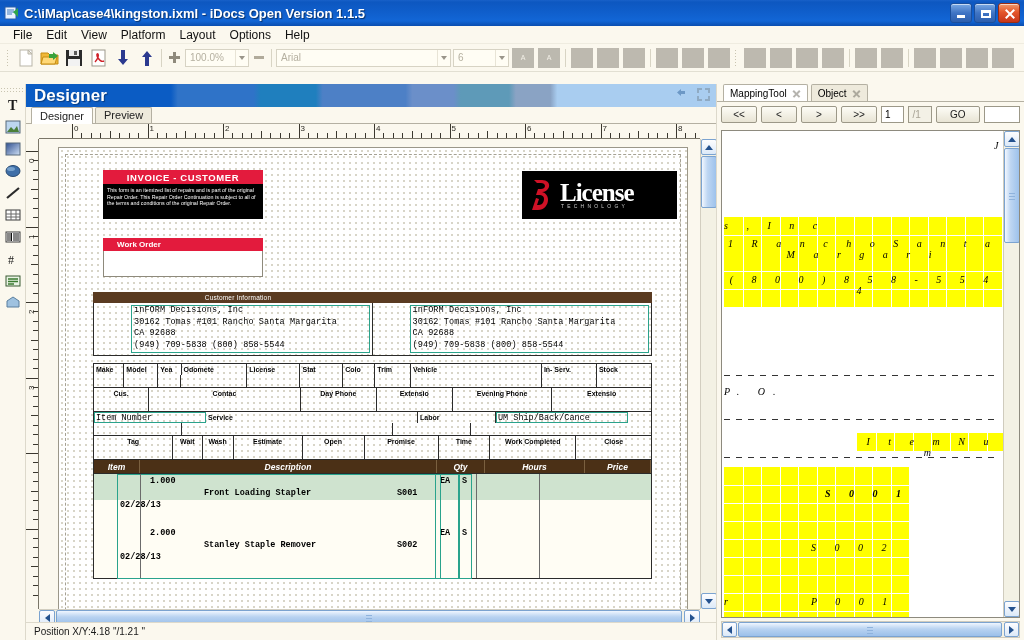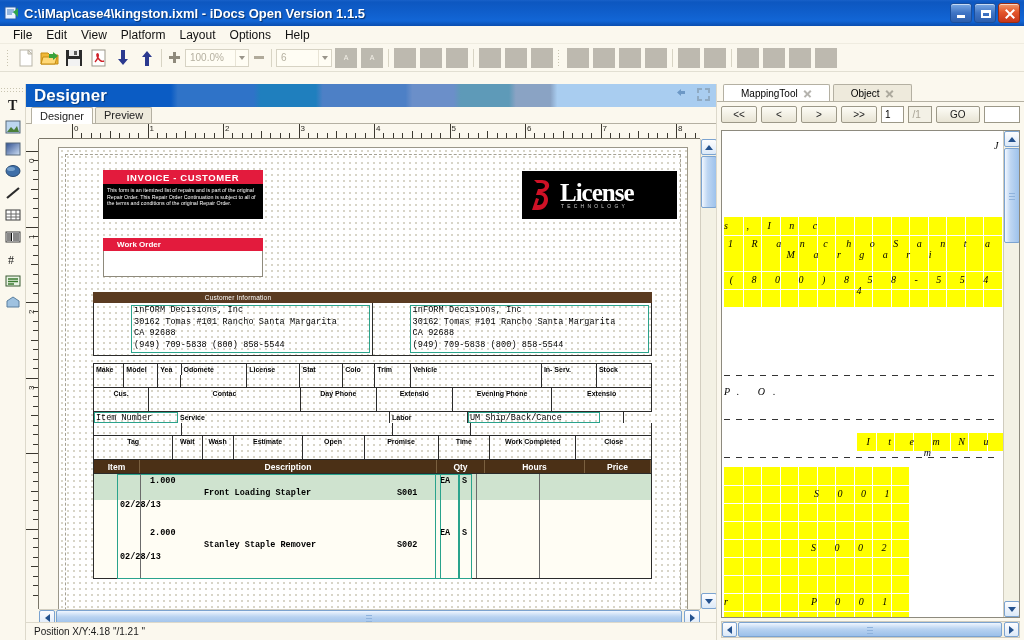--- a/index.html
+++ b/index.html
@@ -168,21 +168,21 @@
 
   .vtable { left:34px; top:215px; width:559px; font-size:7px; font-weight:bold; }
   .trow { display:flex; border-left:1px solid #2b2b2b; border-top:1px solid #2b2b2b; }
   .tcell { border-right:1px solid #2b2b2b; height:11px; display:flex; align-items:center;
     padding-left:2px; overflow:hidden; white-space:nowrap; }
   .tcell.c { justify-content:center; padding-left:0; }
   .tfill { border-right:1px solid #2b2b2b; height:12px; }
   .trow2 { display:flex; border-left:1px solid #2b2b2b; }
 
   .items-head { display:flex; background:#4b3016; color:#fff; font-size:8.5px; height:15px;
-    border:1px solid #2b2b2b; }
+    border:1px solid #2b2b2b;font-style:italic; }
   .ih { display:flex; align-items:center; justify-content:center; border-right:1px solid #7a6040; }
   .items-body { border:1px solid #2b2b2b; border-top:none; height:105px; position:relative;
     background:#fffdf4; font-family:"Liberation Mono", monospace; font-size:8.5px; }
   .item-hl { position:absolute; left:0; right:0; height:26px; background:#cfe3cf; }
 
   
   .sb-v { position:absolute; right:0; top:15px; bottom:31px; width:16px;
     background:#f3f1e4; border-left:1px solid #d2cec0; }
   .sb-h { position:absolute; left:13px; right:16px; bottom:15px; height:16px;
     background:#f3f1e4; border-top:1px solid #d2cec0; }
@@ -205,21 +205,21 @@
 
   .statusbar { position:absolute; left:26px; right:308px; bottom:0; height:18px;
     background:#fbf8ee; border-top:1px solid #ddd9cb; display:flex; align-items:center; }
   .status-text { font-size:10px; padding-left:8px; color:#1a1a1a; }
 
   
   .rpanel { position:absolute; right:0; top:84px; width:308px; bottom:0;
     background:#fbf8ee; border-left:1px solid #ddd9cb; }
   .rtabs { height:18px; display:flex; align-items:flex-end; padding-left:6px;
     border-bottom:1px solid #b4b0a2; }
-  .rtab { height:17px; display:flex; align-items:center; gap:5px; padding:0 17px;
+  .rtab { height:17px; display:flex; align-items:center; gap:5px; padding:0 6px;
     border:1px solid #b4b0a2; border-bottom:none; background:#eeeadc; font-size:10px;
     margin-right:3px; border-radius:2px 2px 0 0; }
   .rtab.active { background:#fff; }
   .xicon { width:9px; height:9px; position:relative; opacity:.5; }
   .xicon i { position:absolute; left:0; top:4px; width:9px; height:1.6px; background:#6d6a60; }
   .xicon i.a { transform:rotate(45deg);} .xicon i.b{ transform:rotate(-45deg);}
   .navbar { height:22px; display:flex; align-items:center; gap:4px; padding:2px 4px 0; }
   .navbtn { height:17px; min-width:36px; padding:0 4px; font-size:10px; color:#222;
     display:flex; align-items:center; justify-content:center;
     background:linear-gradient(to bottom,#fdfcf6,#e8e4d4); border:1px solid #9c9888;
@@ -322,20 +322,24 @@
         </svg>
     </span>
     <span class="tb-sep"></span>
     <span class="plus"></span>
     <span class="combo combo-zoom">
       <span class="cv">100.0%</span>
       <span class="arw"></span>
     </span>
     <span class="minus"></span>
     <span class="tb-sep"></span>
+    <span class="combo combo-font">
+      <span class="cv">Arial</span>
+      <span class="arw"></span>
+    </span>
     <span class="combo combo-size">
       <span class="cv">6</span>
       <span class="arw"></span>
     </span>
     <span class="gbtn">
         <span class="gico">A</span>
       </span>
     <span class="gbtn">
         <span class="gico">A</span>
       </span>
@@ -665,21 +669,21 @@
             <div class="trow2" id="contactFill">
                 <div class="tfill" style="width: 58px;"></div>
                 <div class="tfill" style="width: 160px;"></div>
                 <div class="tfill" style="width: 80px;"></div>
                 <div class="tfill" style="width: 80px;"></div>
                 <div class="tfill" style="width: 105px;"></div>
                 <div class="tfill" style="width: 105px;"></div>
               </div>
 
             <div class="trow">
-              <div class="tcell" style="width:84px; position:relative; font-family:'Liberation Mono',monospace; font-weight:normal; font-size:8.5px; border-right:none;">Item Number<div class="sel-box" style="inset: 0px;"></div></div>
+              <div class="tcell" style="width:112px; position:relative; font-family:'Liberation Mono',monospace; font-weight:normal; font-size:8.5px; border-right:none;">Item Number<div class="sel-box" style="inset: 0px;"></div></div>
               <div class="tcell" style="width:212px;">Service</div>
               <div class="tcell" style="width:78px;">Labor</div>
               <div class="tcell" style="width:156px; font-family:'Liberation Mono',monospace; font-weight:normal; font-size:8.5px; position:relative;">UM Ship/Back/Cance<div class="sel-box" style="left: 0px; top: 0px; width: 132px; bottom: 0px;"></div></div>
             </div>
             <div class="trow2" id="serviceFill">
                 <div class="tfill" style="width: 88px;"></div>
                 <div class="tfill" style="width: 212px;"></div>
                 <div class="tfill" style="width: 78px;"></div>
                 <div class="tfill" style="width: 181px;"></div>
               </div>
@@ -858,21 +862,21 @@
           <div class="gridline-v" style="left: 150px; top: 336px; height: 162px;"></div>
           <div class="gridline-v" style="left: 168.5px; top: 336px; height: 162px;"></div>
           <div class="gridline-h" style="top: 354px; left: 2px; width: 185px;"></div>
           <div class="gridline-h" style="top: 372px; left: 2px; width: 185px;"></div>
           <div class="gridline-h" style="top: 390px; left: 2px; width: 185px;"></div>
           <div class="gridline-h" style="top: 408px; left: 2px; width: 185px;"></div>
           <div class="gridline-h" style="top: 426px; left: 2px; width: 185px;"></div>
           <div class="gridline-h" style="top: 444px; left: 2px; width: 185px;"></div>
           <div class="gridline-h" style="top: 462px; left: 2px; width: 185px;"></div>
           <div class="gridline-h" style="top: 480px; left: 2px; width: 185px;"></div>
-          <div class="ch" style="left: 92px; top: 357px; letter-spacing: 8px;">S 0 0 1</div>
+          <div class="ch" style="left: 103px; top: 357px; letter-spacing: 8px; font-weight: bold;">S 0 0 1</div>
           <div class="ch" style="left: 88.95px; top: 411px; letter-spacing: 8px;">S 0 0 2</div>
           <div class="ch" style="left: 2px; top: 465px; letter-spacing: 8px;">r</div>
           <div class="ch" style="left: 88.95px; top: 465px; letter-spacing: 8px;">P 0 0 1</div>
         </div>
       <div class="map-sb">
         <div class="sb-arrow">
             <span class="tri up"></span>
           </div>
         <div class="sb-thumb-v" style="top:17px;height:95px;">
           <div class="grip3" style="margin:44px auto 0;"></div>

